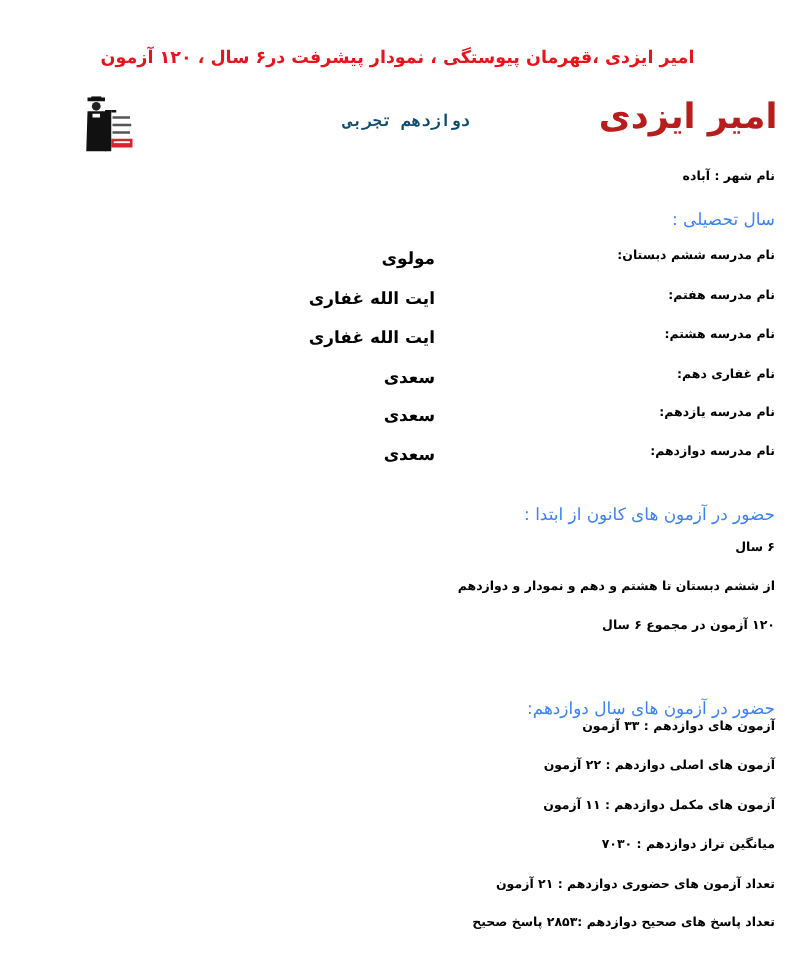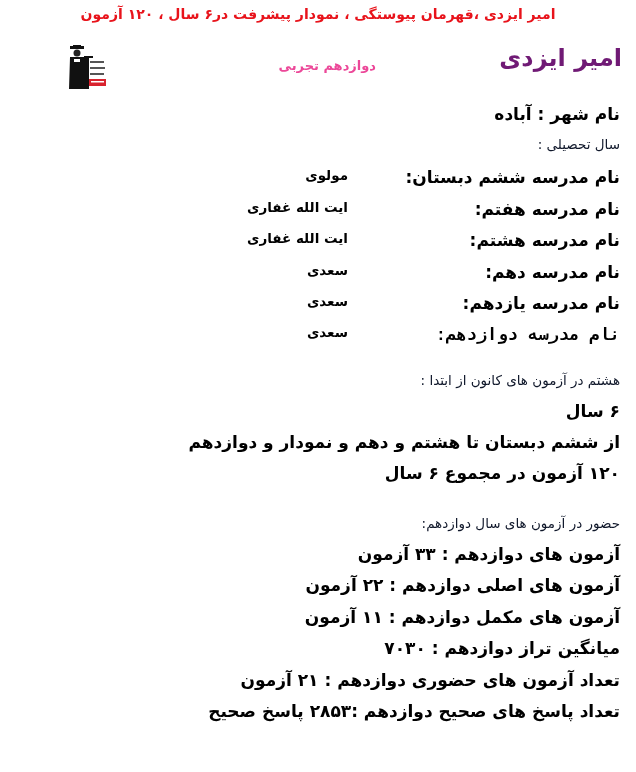--- a/index.html
+++ b/index.html
@@ -9,58 +9,59 @@
     }
     body {
       width: 636px;
       height: 772px;
       position: relative;
       overflow: hidden;
       font-family: "DejaVu Sans", sans-serif;
       color: #000;
     }
     .rtl { direction: rtl; unicode-bidi: embed; }
-    .abs { position: absolute; white-space: nowrap; }
+    .abs { position: absolute; white-space: nowrap; margin-top: 32px; }
 
     .top-title {
       top: 6px;
       left: 0;
       width: 636px;
       text-align: center;
       color: #e8131b;
       font-weight: bold;
       font-size: 14px;
     }
     .name-title {
       right: 14px;
       top: 44px;
-      color: #701a75;
+      color: #b91c1c;
       font-weight: bold;
-      font-size: 24px;
+      font-size: 28px;
     }
     .grade {
       right: 260px;
       top: 58px;
-      color: #ec4899;
+      color: #0c4a6e;
       font-weight: bold;
       font-size: 13px;
+      font-family: Liberation Mono, monospace;
     }
     .logo {
       left: 67px;
       top: 45px;
       width: 44px;
       height: 46px;
     }
     .line {
       right: 16px;
       font-weight: bold;
-      font-size: 17px;
+      font-size: 10px;
     }
     .red {
-      color: #0f172a;
+      color: #3b82f6;
       font-weight: normal;
       font-size: 13.5px;
     }
     .school-value {
       right: 288px;
       font-weight: bold;
       font-size: 13.5px;
       width: 120px;
       text-align: right;
     }
@@ -103,33 +104,33 @@
 
 <div class="abs rtl line" style="top:167px;">نام مدرسه ششم دبستان:</div>
 <div class="abs rtl school-value" style="top:167px;">مولوی</div>
 
 <div class="abs rtl line" style="top:199px;">نام مدرسه هفتم:</div>
 <div class="abs rtl school-value" style="top:199px;">ایت الله غفاری</div>
 
 <div class="abs rtl line" style="top:230px;">نام مدرسه هشتم:</div>
 <div class="abs rtl school-value" style="top:230px;">ایت الله غفاری</div>
 
-<div class="abs rtl line" style="top:262px;">نام مدرسه دهم:</div>
+<div class="abs rtl line" style="top:262px;">نام غفاری دهم:</div>
 <div class="abs rtl school-value" style="top:262px;">سعدی</div>
 
 <div class="abs rtl line" style="top:293px;text-align:center;">نام مدرسه یازدهم:</div>
 <div class="abs rtl school-value" style="top:293px;">سعدی</div>
 
-<div class="abs rtl line" style="top:324px;font-family:Liberation Mono, monospace;">نام مدرسه دوازدهم:</div>
+<div class="abs rtl line" style="top:324px;">نام مدرسه دوازدهم:</div>
 <div class="abs rtl school-value" style="top:324px;">سعدی</div>
 
-<div class="abs rtl line red" style="top:372px;">هشتم در آزمون های کانون از ابتدا :</div>
+<div class="abs rtl line red" style="top:372px;">حضور در آزمون های کانون از ابتدا :</div>
 <div class="abs rtl line" style="top:401px;">۶ سال</div>
 <div class="abs rtl line" style="top:432px;">از ششم دبستان تا هشتم و دهم و نمودار و دوازدهم</div>
 <div class="abs rtl line" style="top:463px;">۱۲۰ آزمون در مجموع ۶ سال</div>
 
-<div class="abs rtl line red" style="top:515px;">حضور در آزمون های سال دوازدهم:</div>
+<div class="abs rtl line red" style="top:527px;">حضور در آزمون های سال دوازدهم:</div>
 <div class="abs rtl line" style="top:544px;">آزمون های دوازدهم : ۳۳ آزمون</div>
 <div class="abs rtl line" style="top:575px;">آزمون های اصلی دوازدهم : ۲۲ آزمون</div>
 <div class="abs rtl line" style="top:607px;">آزمون های مکمل دوازدهم : ۱۱ آزمون</div>
 <div class="abs rtl line" style="top:638px;">میانگین تراز دوازدهم : ۷۰۳۰</div>
 <div class="abs rtl line" style="top:670px;">تعداد آزمون های حضوری دوازدهم : ۲۱ آزمون</div>
 <div class="abs rtl line" style="top:701px;">تعداد پاسخ های صحیح دوازدهم :۲۸۵۳ پاسخ صحیح</div>
 
 </body></html>

